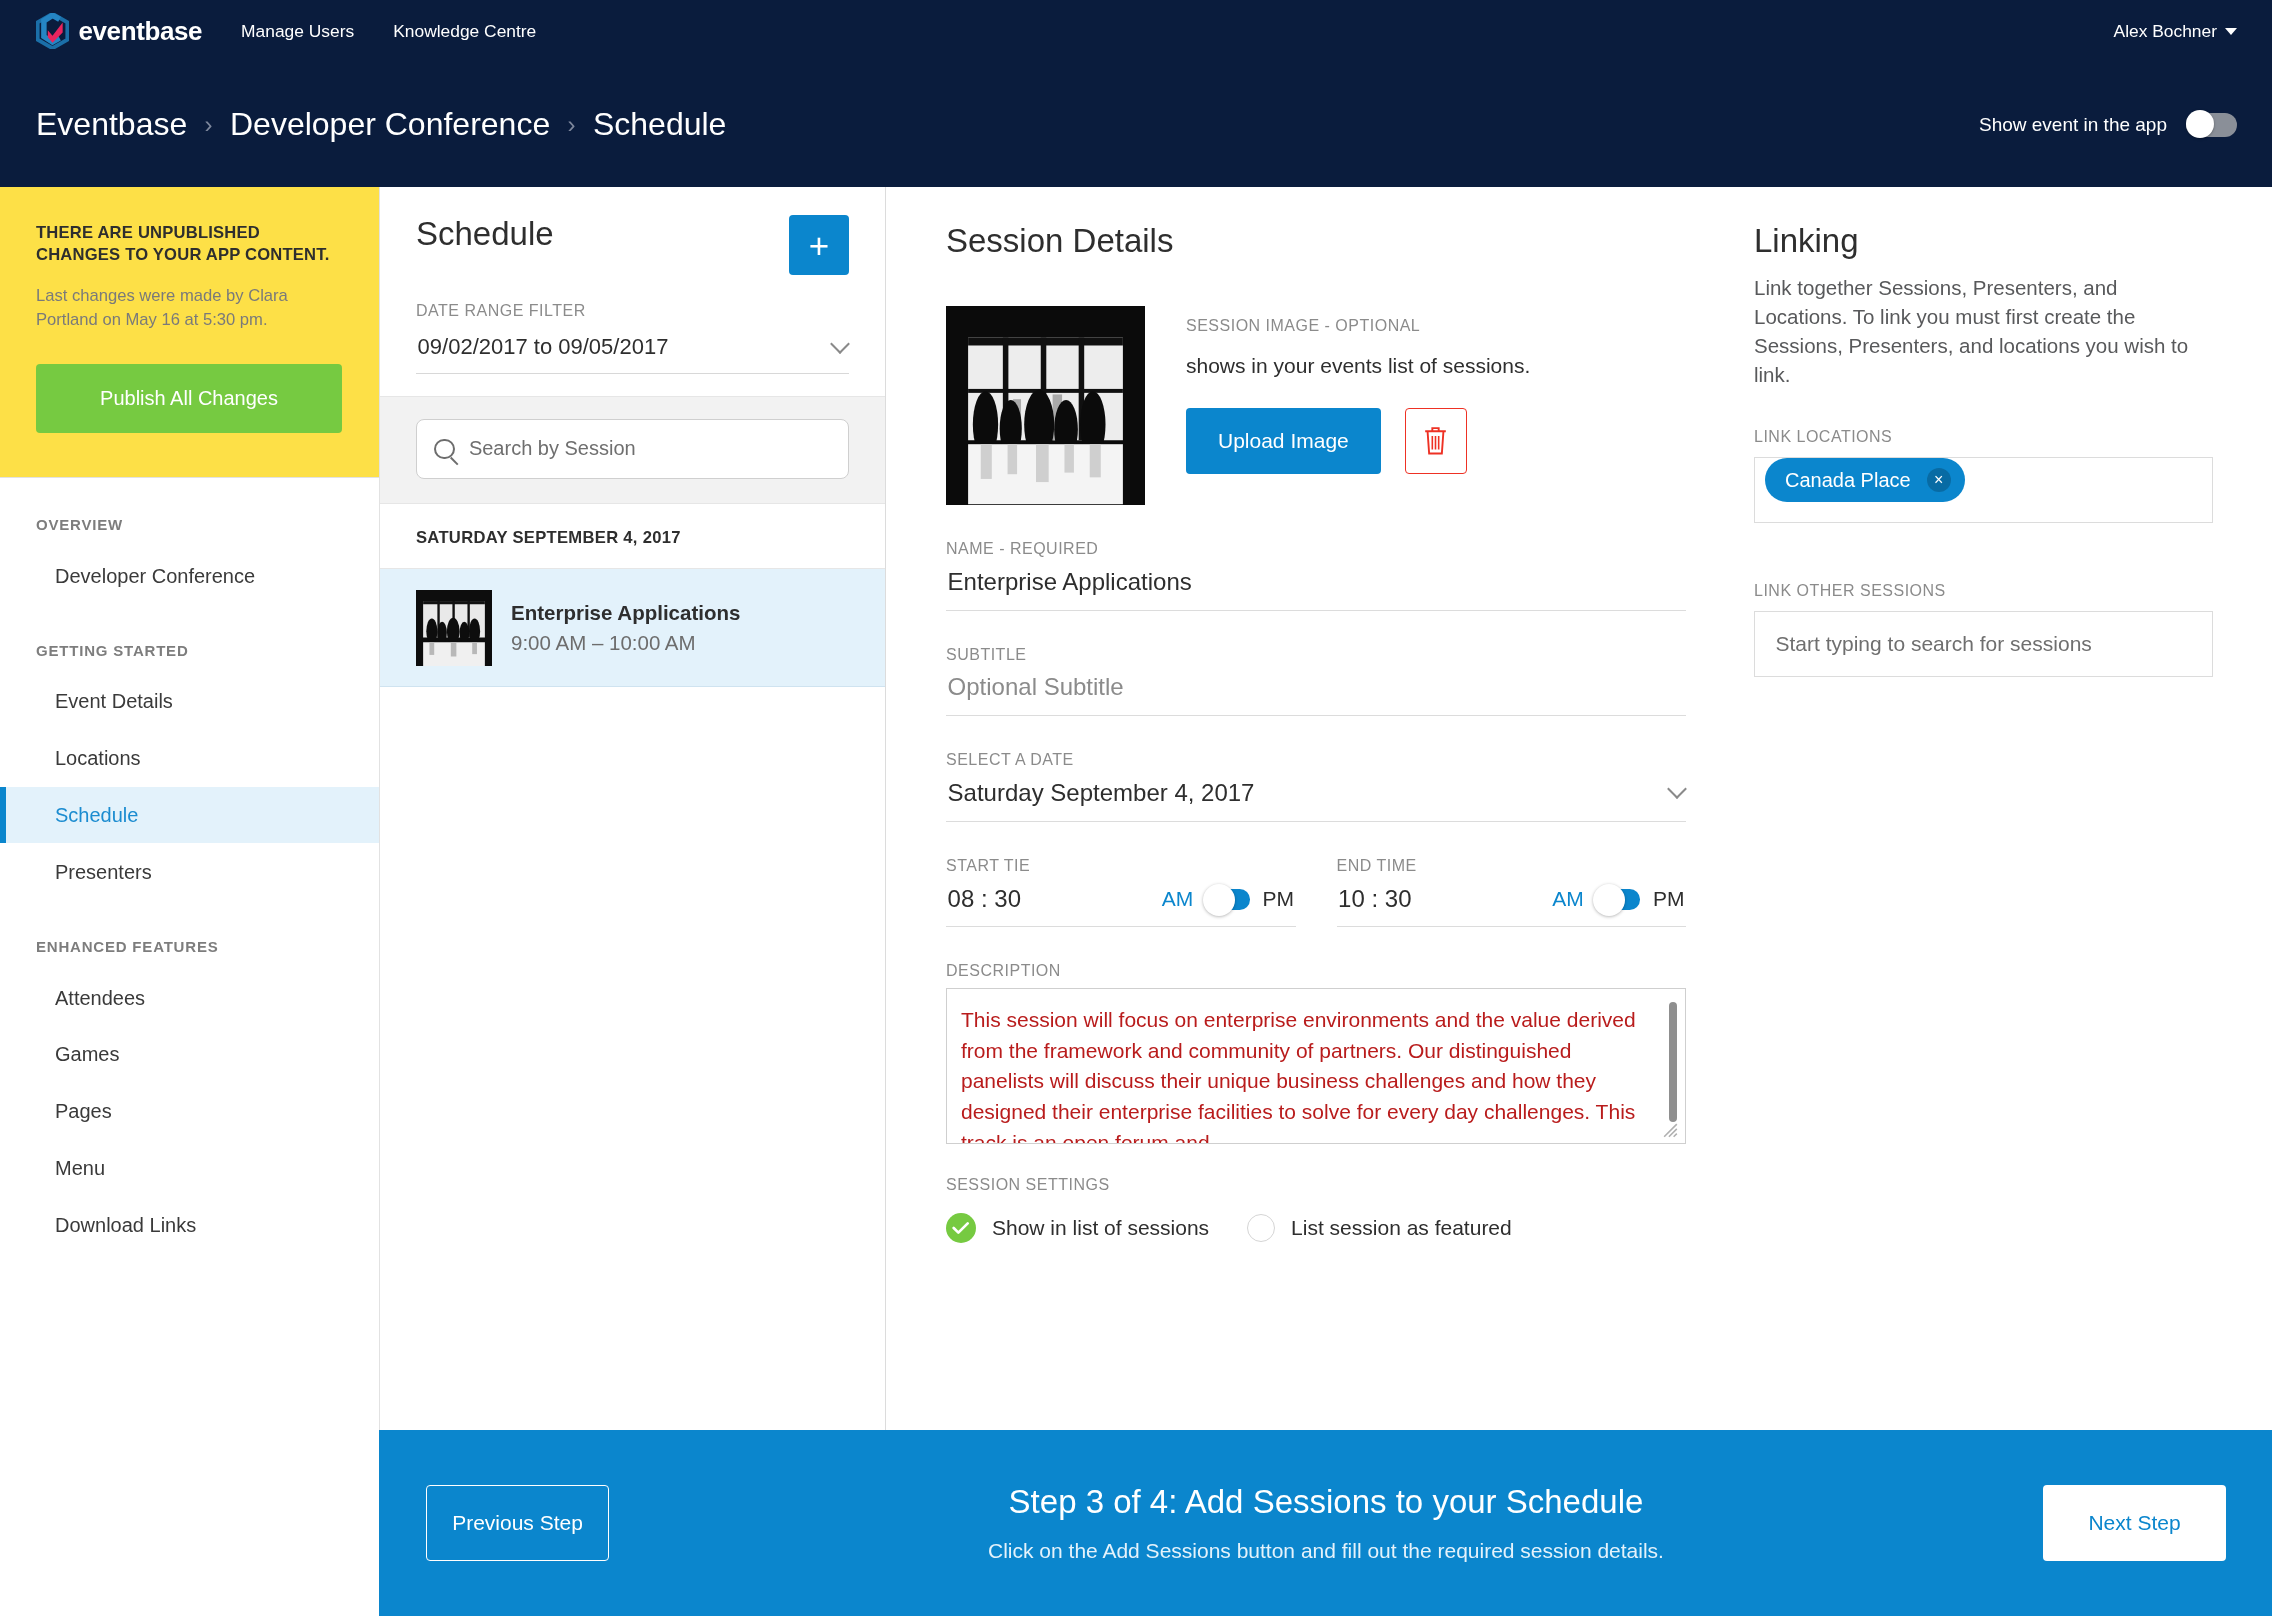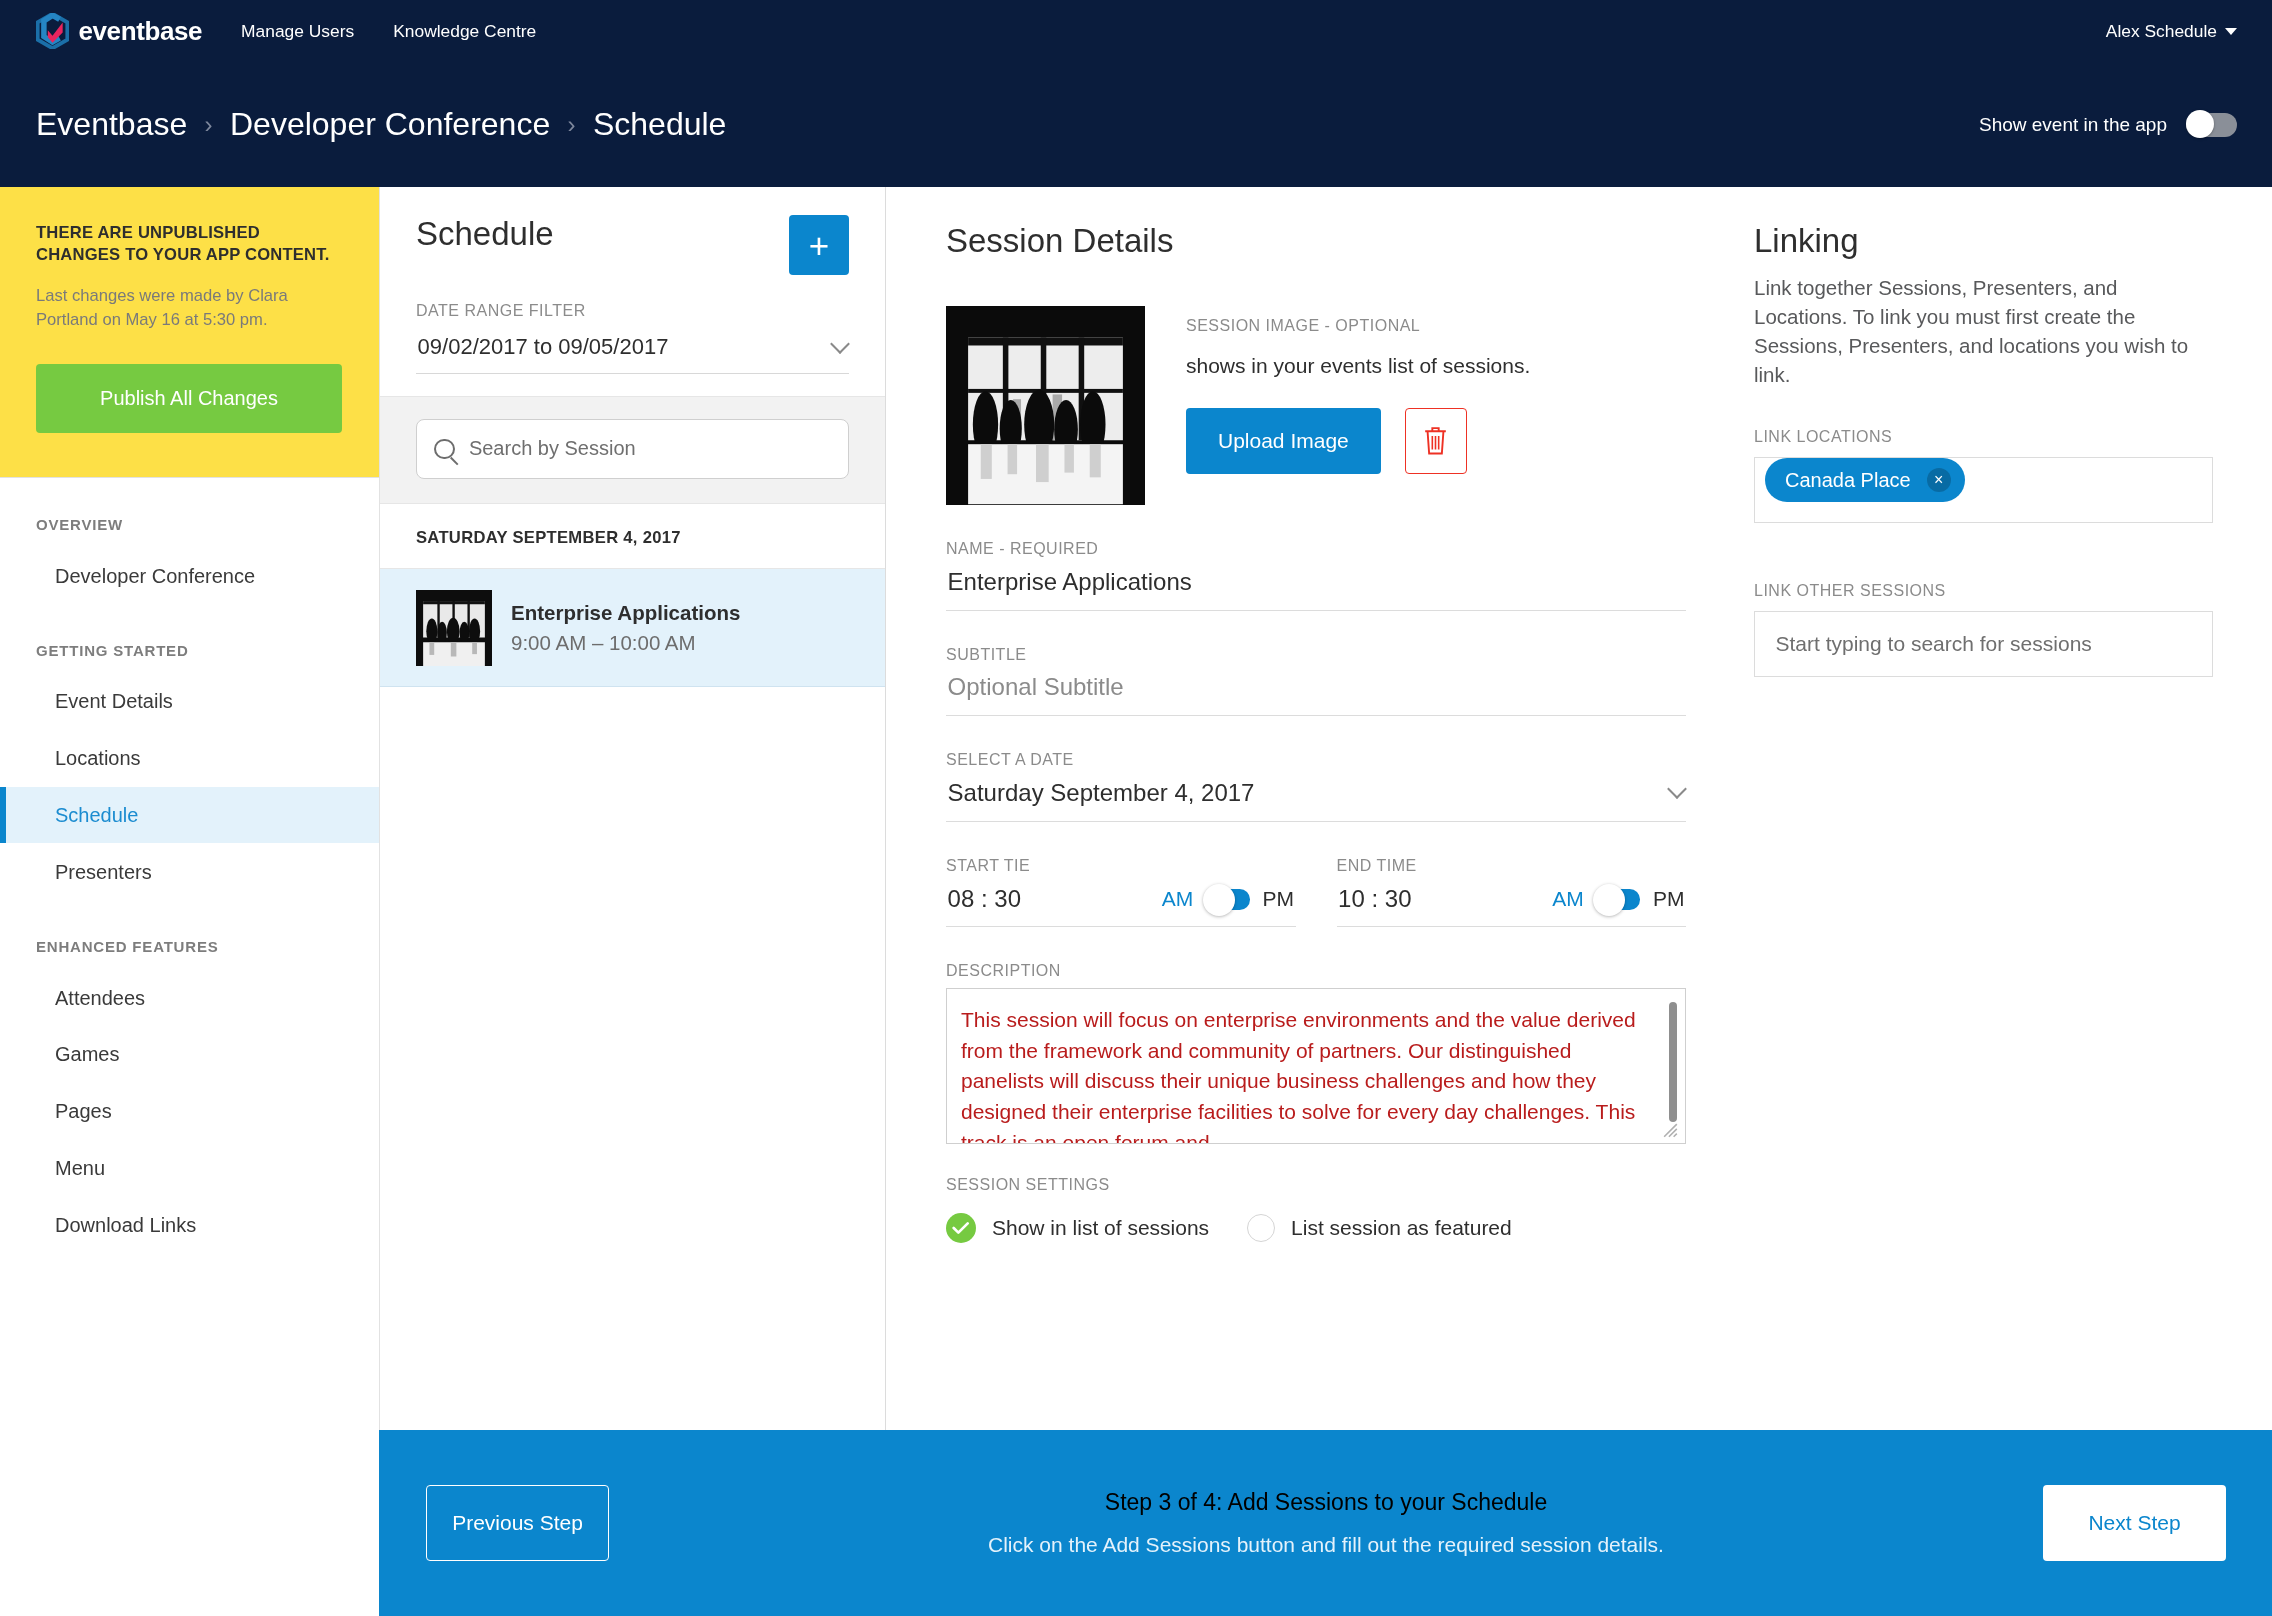--- a/index.html
+++ b/index.html
@@ -263,21 +263,21 @@
   
   #wizard {
     position: absolute; left: 379px; right: 0; bottom: 0; height: 186px;
     background: #0b86cd; display: flex; align-items: center; padding: 0 47px;
   }
   #prev-step-btn {
     width: 183px; height: 76px; background: transparent; border: 1.6px solid #fff;
     border-radius: 4px; color: #fff; font-size: 21px; font-family: inherit; cursor: pointer;
   }
   #wizard-center { flex: 1 1 auto; text-align: center; }
-  #wizard-title { font-size: 23px; color: #000000; font-weight: 400; }
+  #wizard-title { font-size: 33px; color: #ffffff; font-weight: 400; }
   #wizard-sub { font-size: 21px; color: #e4f2fb; margin-top: 17.4px; }
   #next-step-btn {
     width: 183px; height: 76px; background: #fff; border: none; border-radius: 4px;
     color: #0b86cd; font-size: 21px; font-family: inherit; cursor: pointer;
   }
   #page { position: relative; width: 2273px; height: 1616px; }
 </style>
 </head>
 <body>
 
@@ -290,21 +290,21 @@
           <path d="M21 1 L40 12 L40 34 L21 45 L2 34 L2 12 Z" fill="none" stroke="#1b6fa8" stroke-width="5"></path>
           <path d="M30 8 L21 3 L10 10 L10 30 L21 37 L30 32" fill="none" stroke="#2585c4" stroke-width="7"></path>
           <path d="M15 22 L21 29 L34 12 L34 25 L21 38 L15 31 Z" fill="#e8245e"></path>
         </svg>
       </span>
       <span class="logo-text">eventbase</span>
     </div>
     <a class="topnav-link" href="#">Manage Users</a>
     <a class="topnav-link" href="#">Knowledge Centre</a>
     <div id="topnav-right">
-      <span id="user-name">Alex Schedule</span>
+      <span id="user-name">Alex Bochner</span>
       <span class="caret-down"></span>
     </div>
   </div>
 
   <div id="crumbbar">
     <div id="breadcrumb">
       <span class="crumb">Eventbase</span>
       <span class="crumb-sep">›</span>
       <span class="crumb">Developer Conference</span>
       <span class="crumb-sep">›</span>

